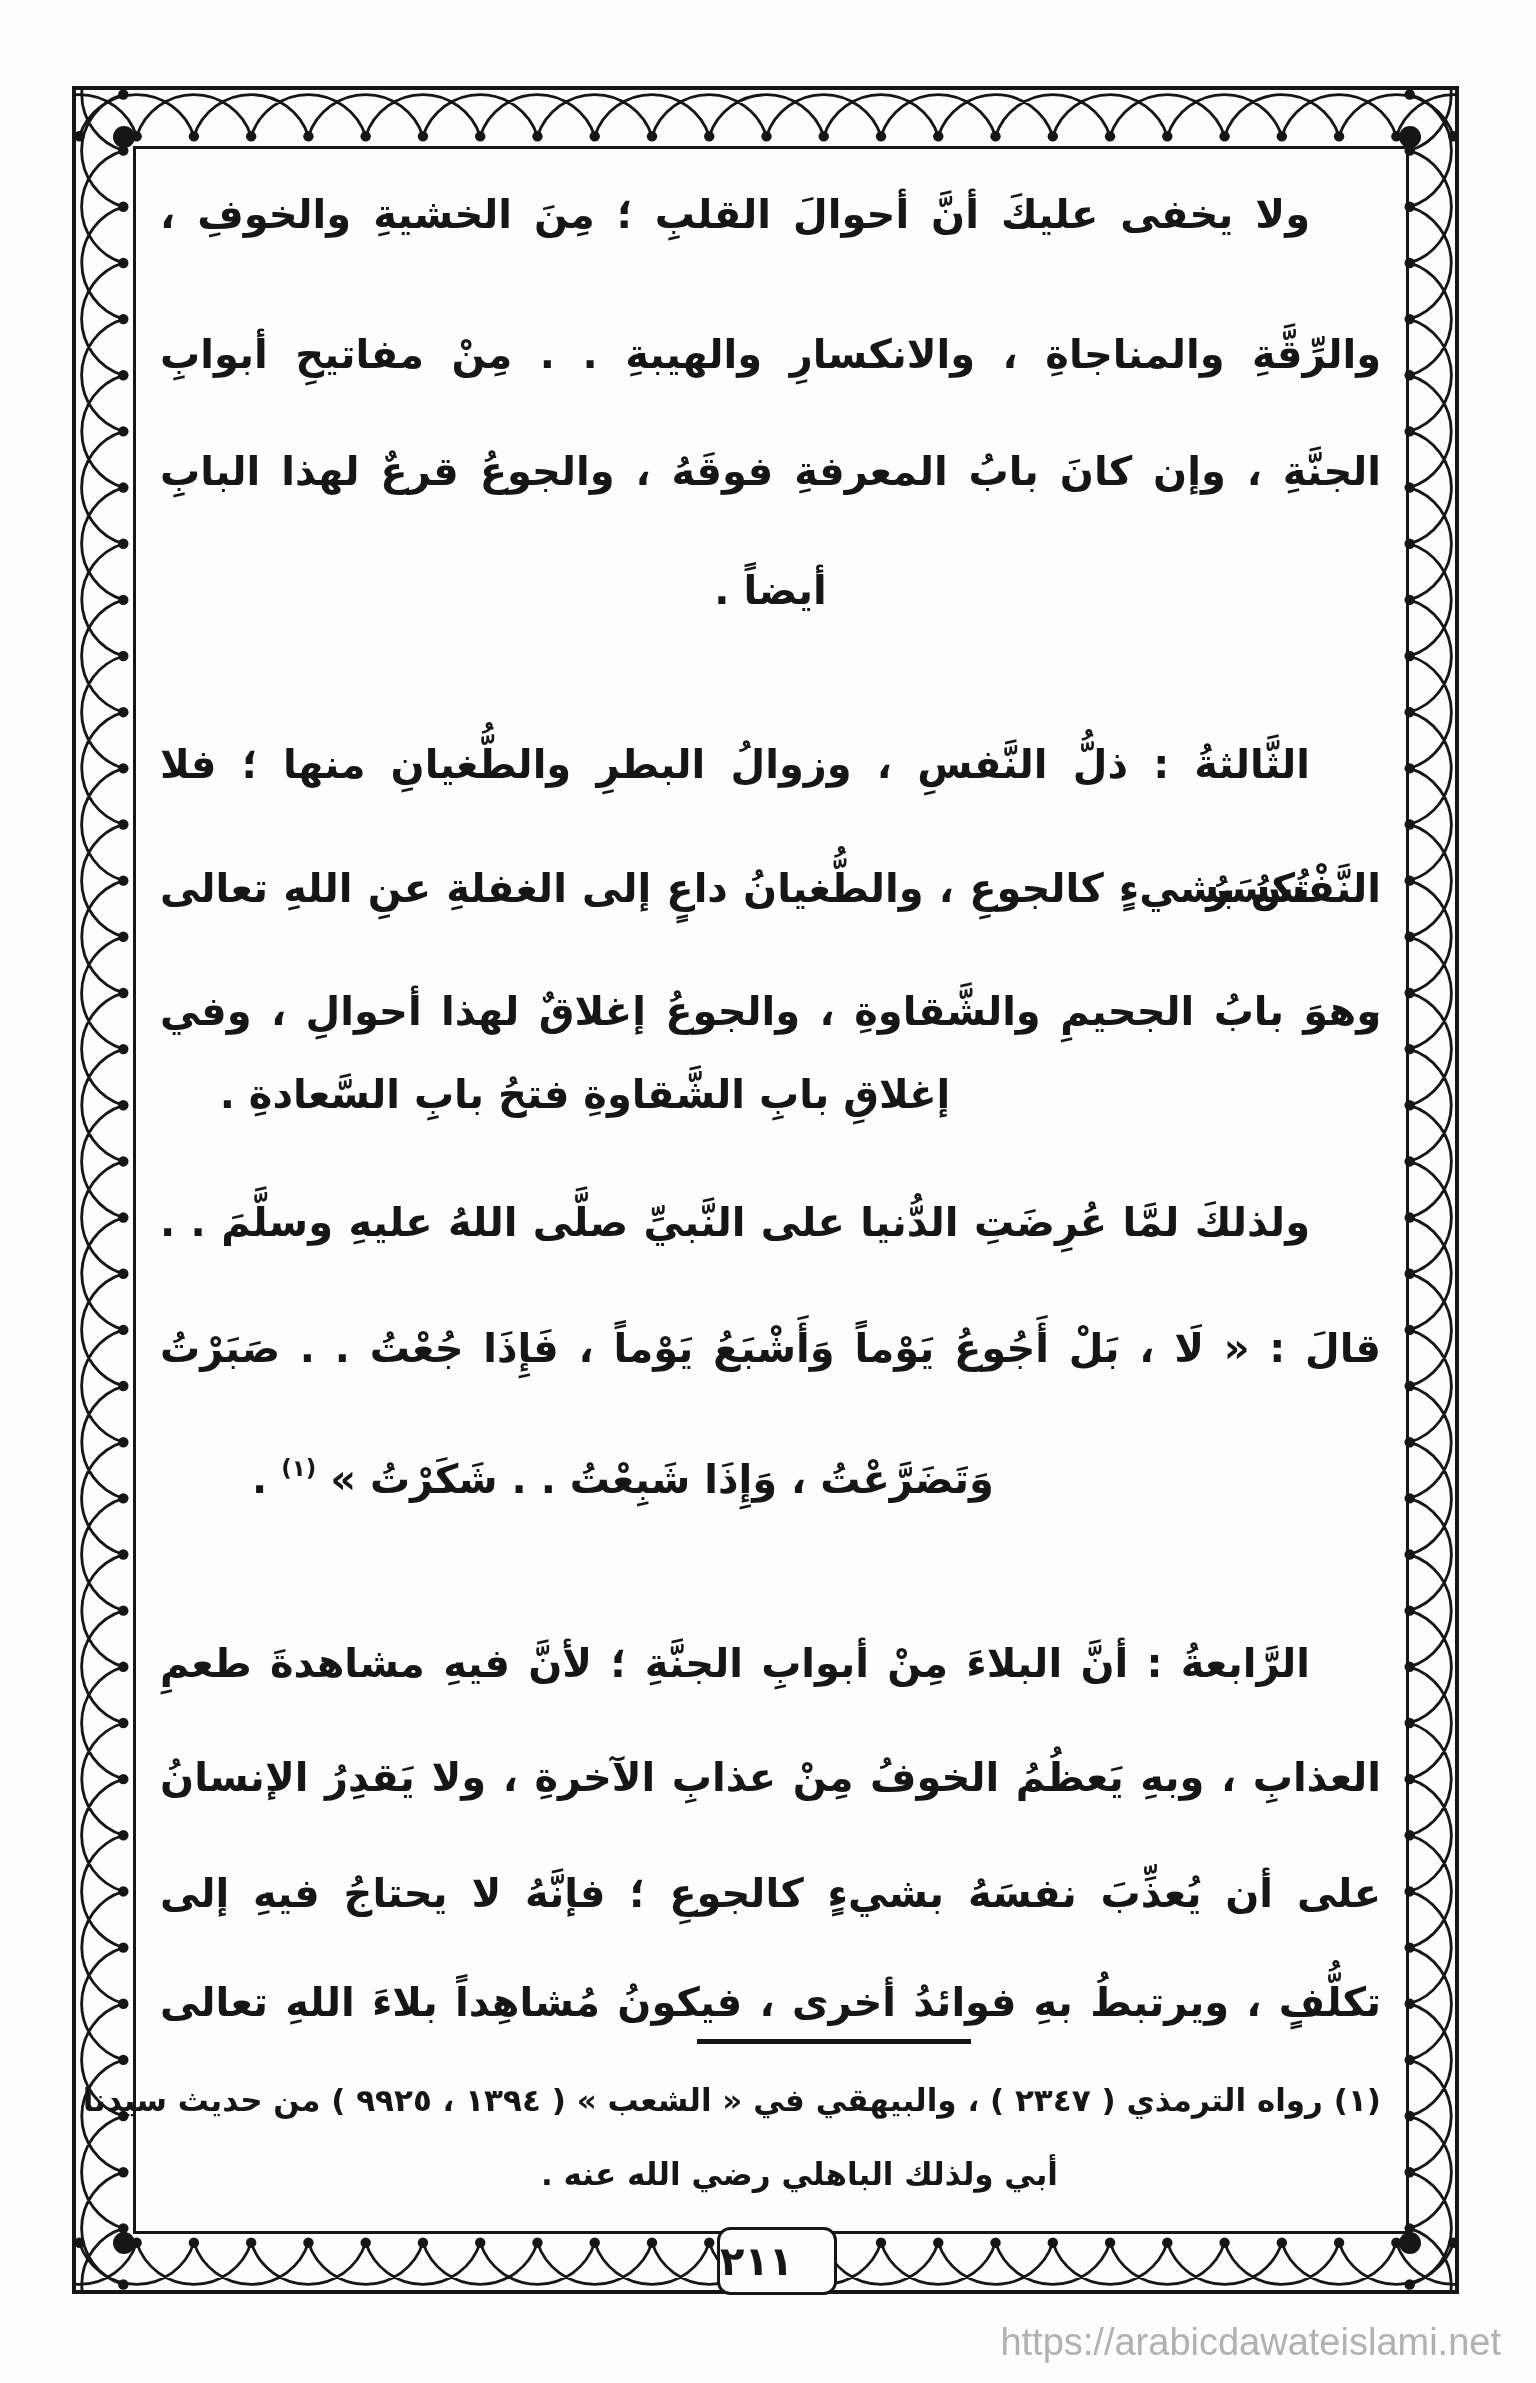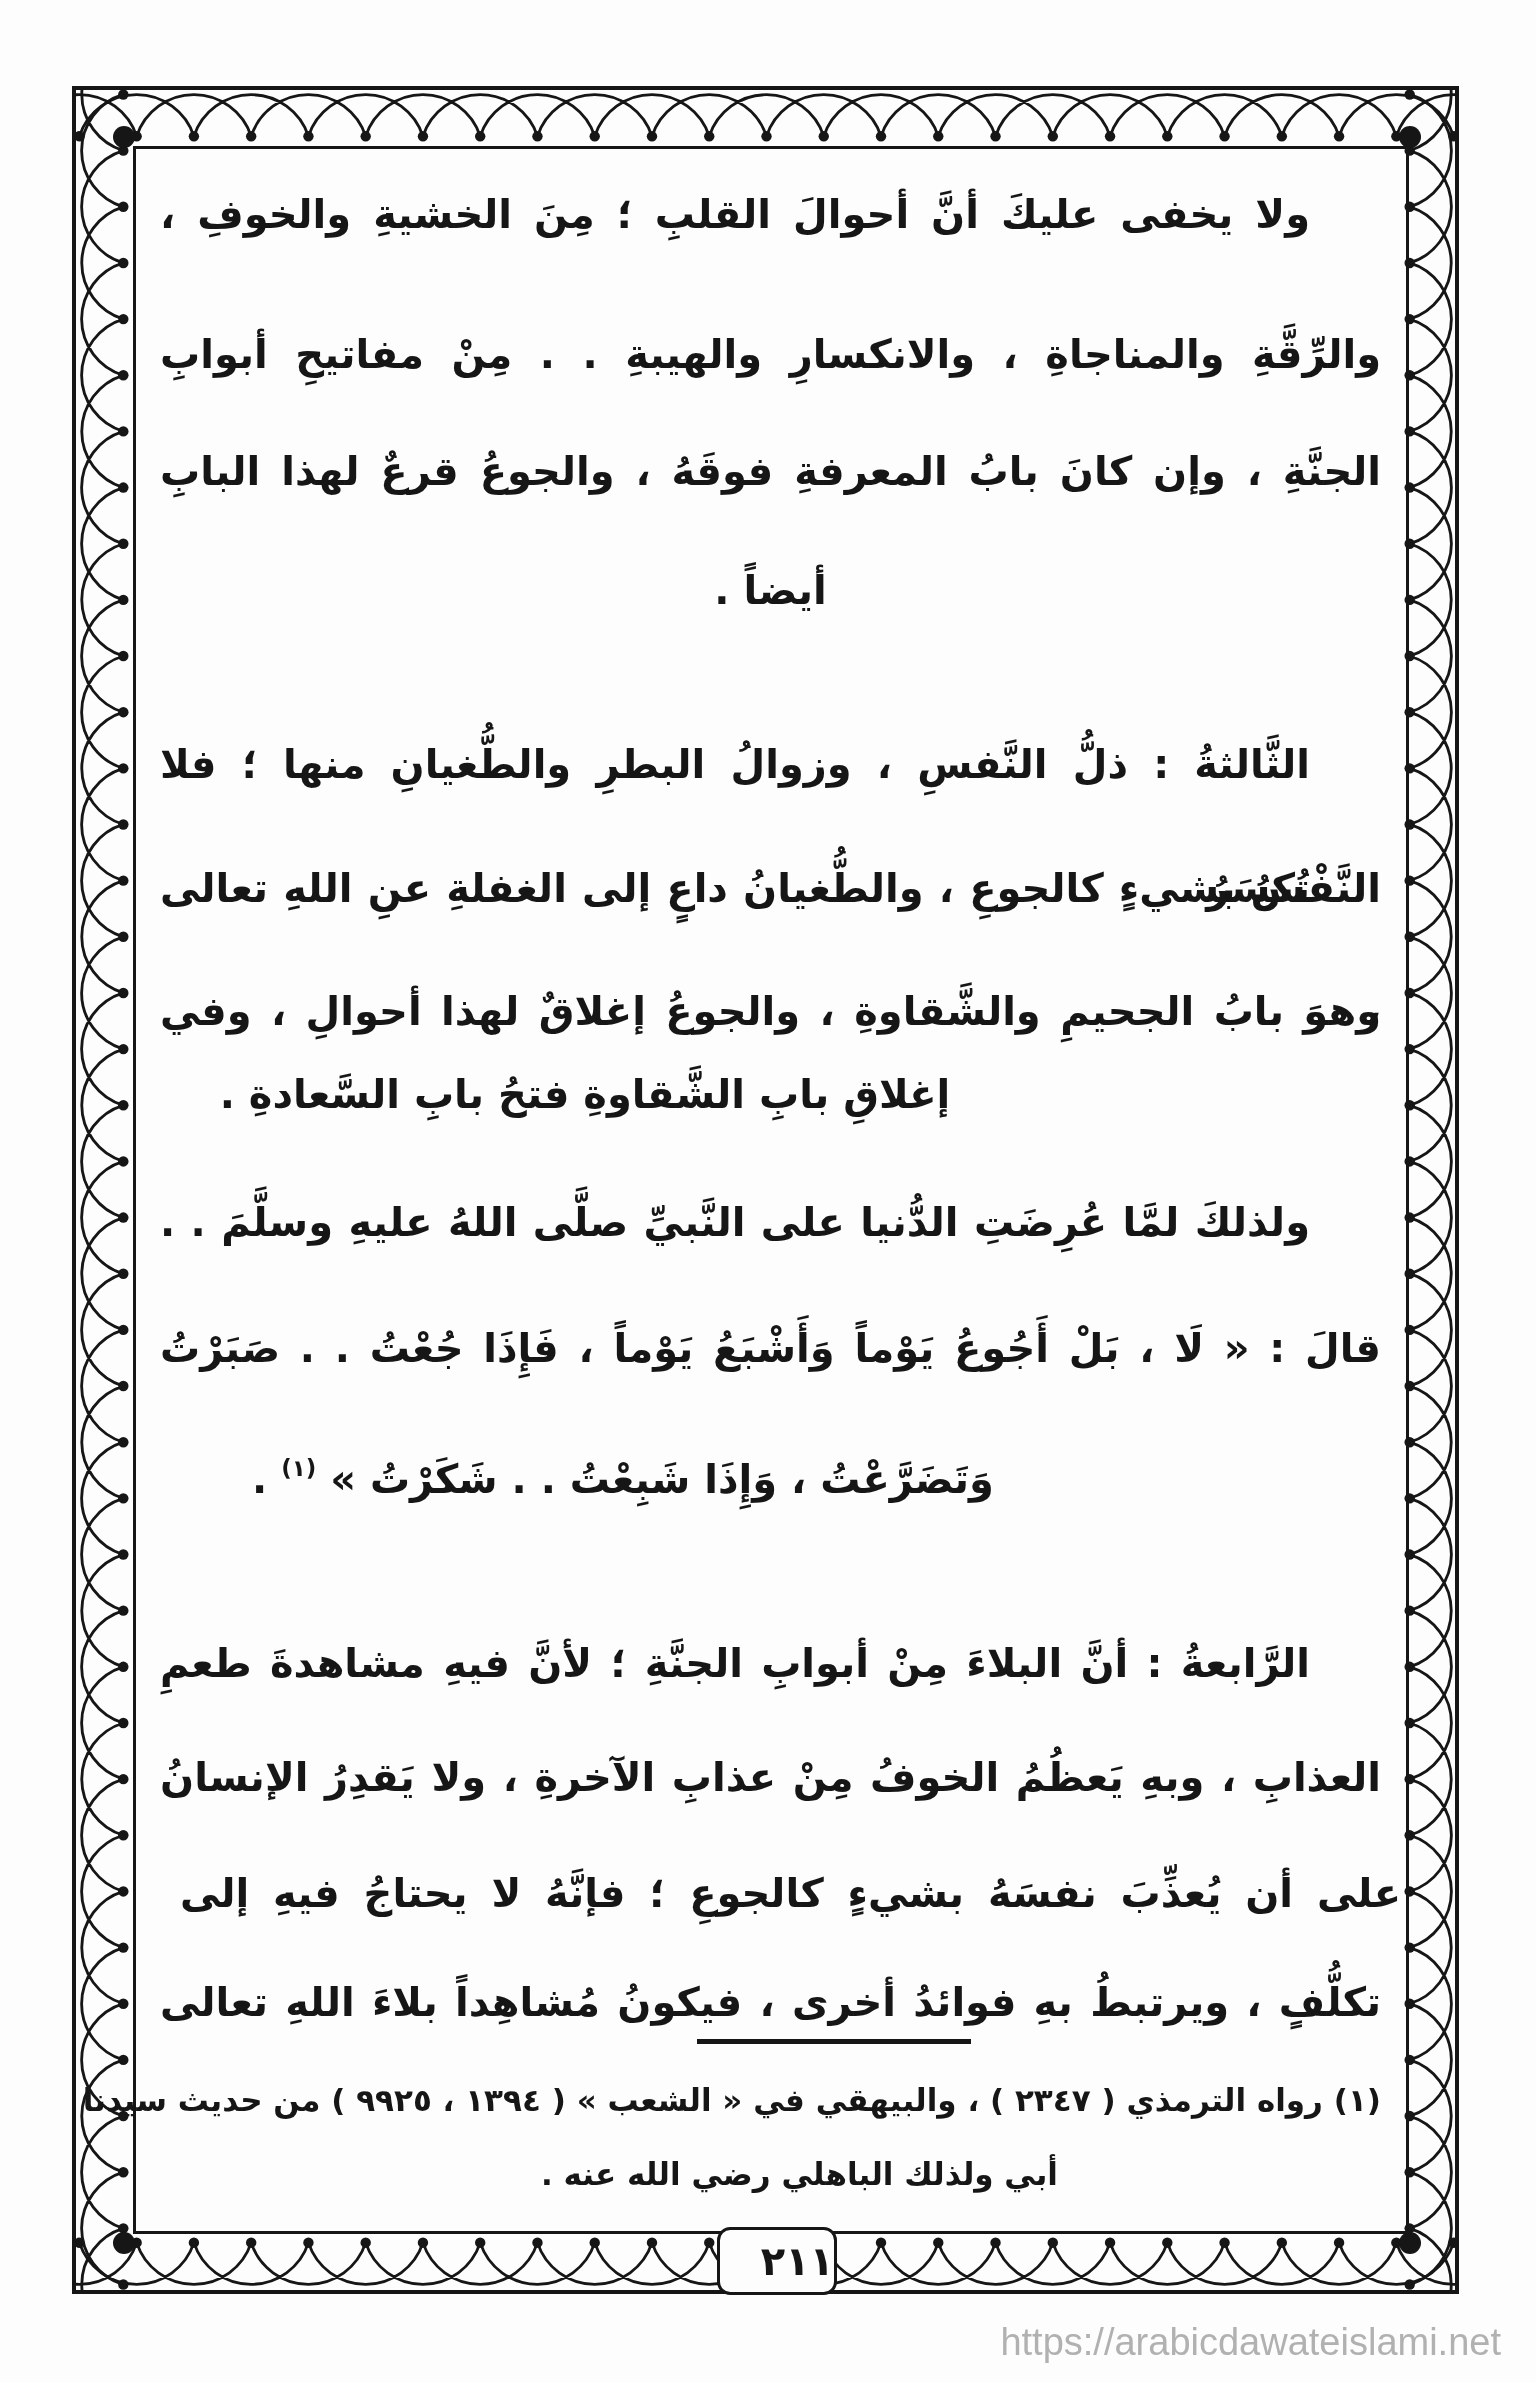--- a/index.html
+++ b/index.html
@@ -51,21 +51,21 @@
     box-sizing:border-box;
   }
   .footnote-rule{
     position:absolute;left:697px;top:2039px;width:274px;height:4.8px;
     background:var(--ink);z-index:3;
   }
   .page-number-box{
     position:absolute;left:717px;top:2227px;width:120px;height:68px;
     background:var(--bg);border:3.8px solid var(--ink);border-radius:13.3px;
     box-sizing:border-box;z-index:4;
-    display:flex;align-items:center;justify-content:flex-end;
+    display:flex;align-items:center;justify-content:flex-start;
   }
   .page-number-box span{
     font-size:40px;font-weight:bold;color:var(--ink);direction:rtl;
   }
   .watermark{
     position:absolute;right:36px;bottom:19px;
     font-family:"Liberation Sans", sans-serif;
     font-size:38px;color:var(--wm);z-index:5;direction:ltr;
   }
 </style>
@@ -236,21 +236,21 @@
   <div class="bl right" style="top:1032px;padding-right:371px;box-sizing:border-box;" dir="rtl">إغلاقِ بابِ الشَّقاوةِ فتحُ بابِ السَّعادةِ .</div>
 
   <div class="bl jf ind" style="top:1160px;" dir="rtl">ولذلكَ لمَّا عُرِضَتِ الدُّنيا على النَّبيِّ صلَّى اللهُ عليهِ وسلَّمَ . .</div>
   <div class="bl jf" style="top:1286px;" dir="rtl">قالَ : « لَا ، بَلْ أَجُوعُ يَوْماً وَأَشْبَعُ يَوْماً ، فَإِذَا جُعْتُ . . صَبَرْتُ</div>
   <div class="bl right" style="top:1406px;padding-right:295px;box-sizing:border-box;" dir="rtl">
     <span>وَتَضَرَّعْتُ ، وَإِذَا شَبِعْتُ . . شَكَرْتُ » </span><span class="sup">(١)</span><span> .</span>
   </div>
 
   <div class="bl jf ind" style="top:1601px;" dir="rtl">الرَّابعةُ : أنَّ البلاءَ مِنْ أبوابِ الجنَّةِ ؛ لأنَّ فيهِ مشاهدةَ طعمِ</div>
   <div class="bl jf" style="top:1715px;" dir="rtl">العذابِ ، وبهِ يَعظُمُ الخوفُ مِنْ عذابِ الآخرةِ ، ولا يَقدِرُ الإنسانُ</div>
-  <div class="bl jf" style="top:1831px;margin-left:20px;" dir="rtl">على أن يُعذِّبَ نفسَهُ بشيءٍ كالجوعِ ؛ فإنَّهُ لا يحتاجُ فيهِ إلى</div>
+  <div class="bl jf" style="top:1831px;" dir="rtl">على أن يُعذِّبَ نفسَهُ بشيءٍ كالجوعِ ؛ فإنَّهُ لا يحتاجُ فيهِ إلى</div>
   <div class="bl jf" style="top:1940px;" dir="rtl">تكلُّفٍ ، ويرتبطُ بهِ فوائدُ أخرى ، فيكونُ مُشاهِداً بلاءَ اللهِ تعالى</div>
 
   <div class="footnote-rule"></div>
   <div class="fn" style="top:2062px;" dir="rtl">(١) رواه الترمذي ( ٢٣٤٧ ) ، والبيهقي في « الشعب » ( ١٣٩٤ ، ٩٩٢٥ ) من حديث سيدنا</div>
   <div class="fn" style="top:2136px;padding-right:323px;" dir="rtl">أبي ولذلك الباهلي رضي الله عنه .</div>
 
   <div class="page-number-box">
     <span>٢١١</span>
   </div>
 

